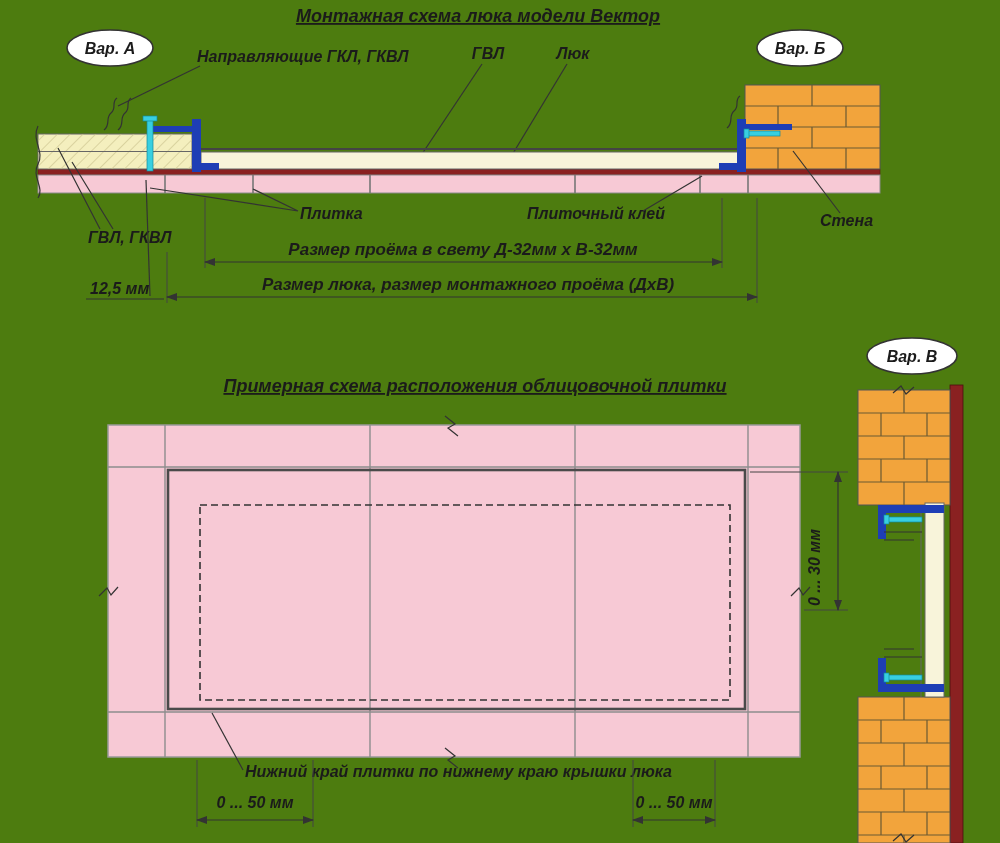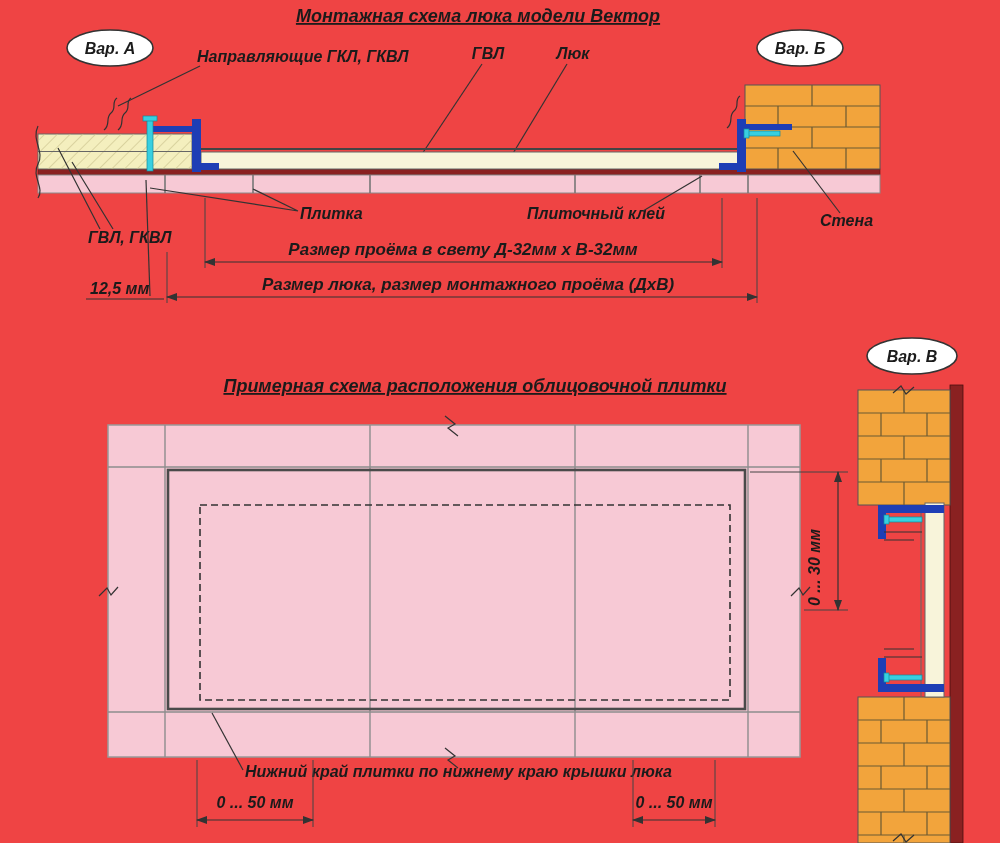--- a/index.html
+++ b/index.html
@@ -1,16 +1,16 @@
 <!DOCTYPE html>
 <html style="--tile-pink: #f7c9d5; --brick-orange: #f2a43c; --panel-cream: #f4efbe; --lid-cream: #f8f4da; --profile-blue: #1e3eb5; --screw-cyan: #38cfe0; --adhesive-red: #8a2121;"><head>
 <meta charset="utf-8">
 <style>
   html,body{margin:0;padding:0;background:#fff;}
-  .page{position:relative;width:1000px;height:843px;background:#ef4444;overflow:hidden;}
+  .page{position:relative;width:1000px;height:843px;background:#4d7c0f;overflow:hidden;}
   svg{display:block;}
   text{font-family:"Liberation Sans","DejaVu Sans",sans-serif;font-style:italic;font-weight:bold;fill:#1b1b1b;}
   .t16{font-size:16px;}
   .t17{font-size:17px;}
   .t18{font-size:18px;}
   .u{text-decoration:underline;}
   .oval{fill:#fff;stroke:#333;stroke-width:1.6;}
   .tile{fill:var(--tile-pink,#f7c9d5);}
   .joint{stroke:#777;stroke-width:1.6;fill:none;}
   .joint2{stroke:#8d8d8d;stroke-width:1.4;fill:none;}

